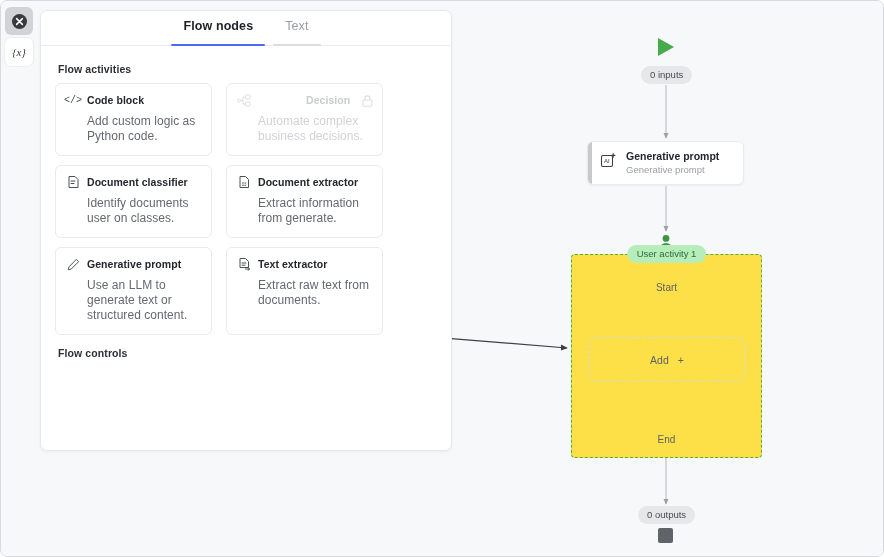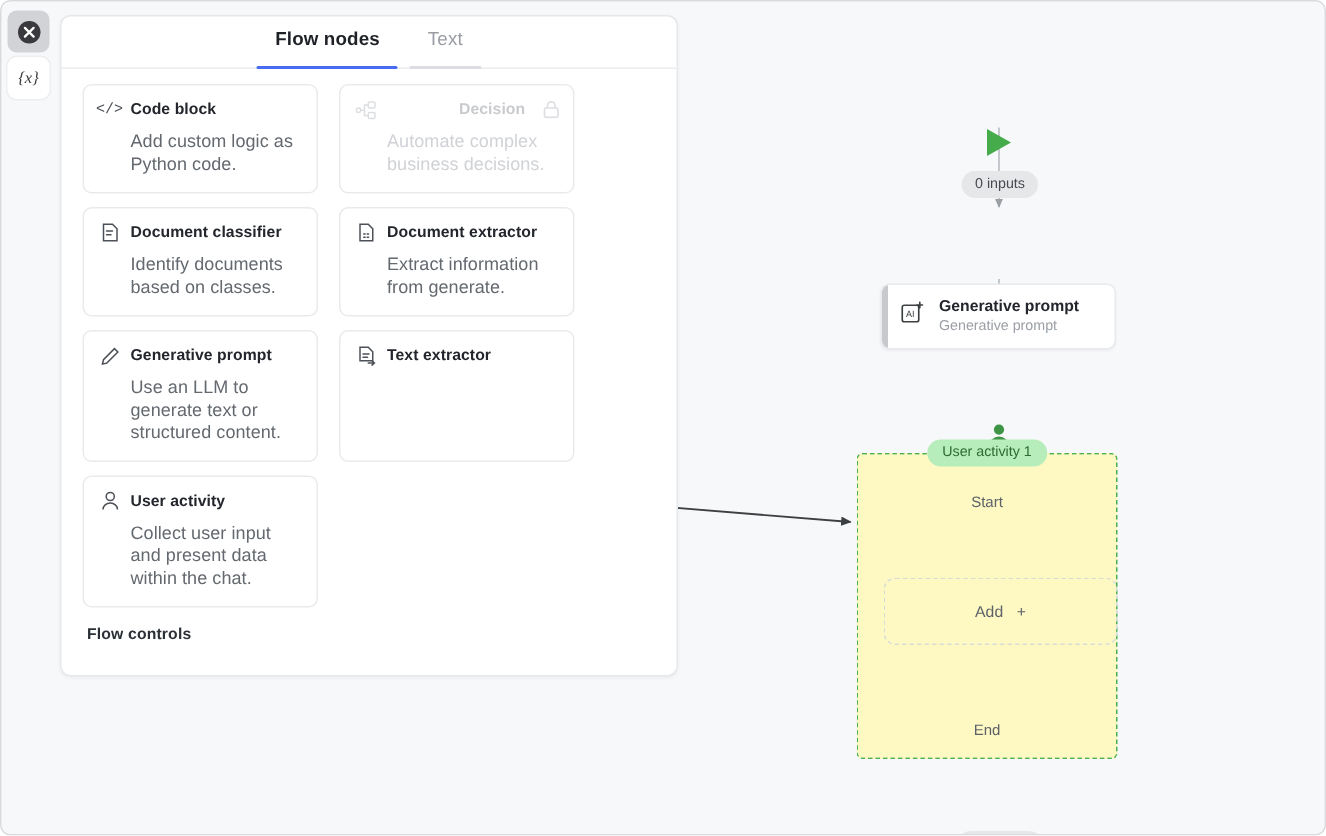--- a/index.html
+++ b/index.html
@@ -111,21 +111,21 @@
     font-size: 12px; color: #64696f; line-height: 15px;
     margin: 7px 0 0 21px; letter-spacing: .05px;
   }
   .node-card.disabled .nc-title { color: #c9cbcf; padding-left: 48px; }
   .node-card.disabled .nc-desc  { color: #d0d2d6; }
   .lock { position: absolute; right: 9px; top: 9px; }
 
   .code-glyph { font-family: "Liberation Mono", monospace; font-size: 10px; color: #4c5057; }
 
   
-  .fnode { position: absolute; margin-top: 48px; }
+  .fnode { position: absolute; }
 
   .pill {
     background: #e6e7e9; color: #474b51;
     font-size: 9.5px; border-radius: 9px;
     padding: 3px 9px 4px 9px; white-space: nowrap;
   }
 
   .gp-card {
     width: 157px; background: #ffffff;
     border: 1px solid #e9eaec; border-radius: 6px;
@@ -135,23 +135,23 @@
     cursor: pointer; position: relative; overflow: hidden;
   }
   .gp-card::before {
     content: ""; position: absolute; left: 0; top: 0; bottom: 0;
     width: 4px; background: #c7c9cc;
   }
   .gp-title { font-size: 10.5px; font-weight: bold; color: #23262c; }
   .gp-sub { font-size: 9.5px; color: #9aa0a6; margin-top: 2px; }
 
   .group {
-    width: 174px; height: 204px;
+    width: 191px; height: 204px;
     border: 1.6px dashed #4caf50;
-    background: #fef9c3;
+    background: #fde047;
     border-radius: 4px;
   }
   .group-badge {
     position: absolute; left: 50%; top: -10px; transform: translateX(-50%);
     background: #b6edba; color: #2e6b33;
     font-size: 9.5px; border-radius: 9px; padding: 3px 10px 4px 10px;
     white-space: nowrap;
   }
   .grp-text { font-size: 10px; color: #5d6268; text-align: center; }
   .add-box {
@@ -250,20 +250,21 @@
 
   <div id="panel">
 
     <div class="tabs">
       <div class="tab active">Flow nodes</div>
       <div class="tab">Text</div>
     </div>
 
     <div class="panel-body">
 
+      <div class="section-title">Flow activities</div>
 
       <div class="grid">
 
         <div class="node-card">
           <div class="nc-head">
             <span class="nc-icon">
               <span class="code-glyph">&lt;/&gt;</span>
             </span>
             <span class="nc-title">Code block</span>
           </div>
@@ -294,21 +295,21 @@
         <div class="node-card">
           <div class="nc-head">
             <span class="nc-icon">
               <svg width="13" height="14" viewBox="0 0 13 14">
                 <path d="M2 1.5 h6 l3 3 v8 h-9 z" fill="none" stroke="#4c5057" stroke-width="1"></path>
                 <path d="M4 6 h4 M4 8.5 h3" stroke="#4c5057" stroke-width="1" stroke-linecap="round"></path>
               </svg>
             </span>
             <span class="nc-title">Document classifier</span>
           </div>
-          <div class="nc-desc">Identify documents based on classes.</div>
+          <div class="nc-desc">Identify documents user on classes.</div>
         </div>
 
         <div class="node-card">
           <div class="nc-head">
             <span class="nc-icon">
               <svg width="13" height="14" viewBox="0 0 13 14">
                 <path d="M2 1.5 h5.5 l3 3 v8 h-8.5 z" fill="none" stroke="#4c5057" stroke-width="1"></path>
                 <path d="M4.5 8 h.9 M6.8 8 h.9 M4.5 10.2 h.9 M6.8 10.2 h.9" stroke="#4c5057" stroke-width="1" stroke-linecap="round"></path>
               </svg>
             </span>
@@ -333,33 +334,22 @@
           <div class="nc-head">
             <span class="nc-icon">
               <svg width="13" height="14" viewBox="0 0 13 14">
                 <path d="M2 1.5 h5.5 l3 3 v6 h-8.5 z" fill="none" stroke="#4c5057" stroke-width="1"></path>
                 <path d="M4 6 h4 M4 8.2 h3" stroke="#4c5057" stroke-width="1" stroke-linecap="round"></path>
                 <path d="M7.5 12 h4 M10 10.6 L11.6 12 L10 13.4" fill="none" stroke="#4c5057" stroke-width="1" stroke-linecap="round"></path>
               </svg>
             </span>
             <span class="nc-title">Text extractor</span>
           </div>
-        </div>
-
-        <div class="node-card">
-          <div class="nc-head">
-            <span class="nc-icon">
-              <svg width="13" height="14" viewBox="0 0 13 14">
-                <circle cx="6.5" cy="4" r="2.7" fill="none" stroke="#4c5057" stroke-width="1"></circle>
-                <path d="M1.7 12.6 a4.8 4.3 0 0 1 9.6 0" fill="none" stroke="#4c5057" stroke-width="1"></path>
-              </svg>
-            </span>
-            <span class="nc-title">User activity</span>
-          </div>
-          <div class="nc-desc">Collect user input and present data within the chat.</div>
-        </div>
+          <div class="nc-desc">Extract raw text from documents.</div>
+        </div>
+
       </div>
 
       <div class="section-title" style="margin-top:12px;">Flow controls</div>
 
     </div>
   </div>
 </div>
 
 </body></html>

